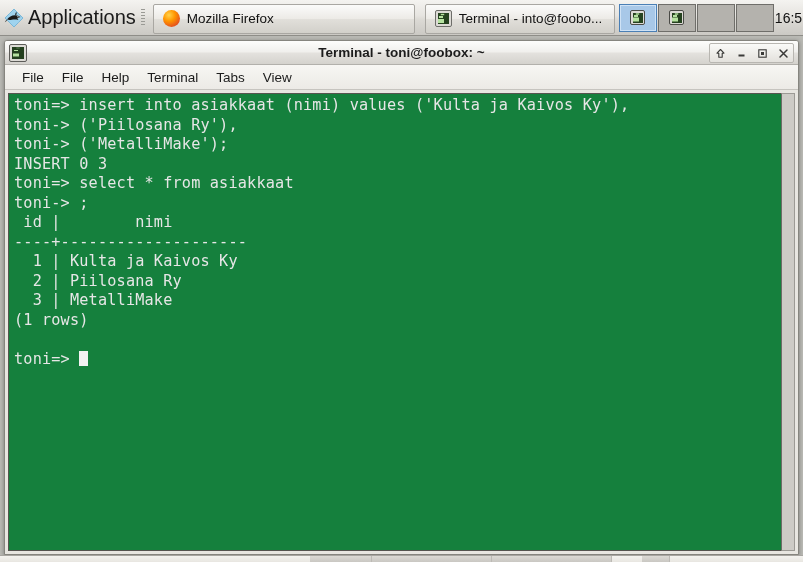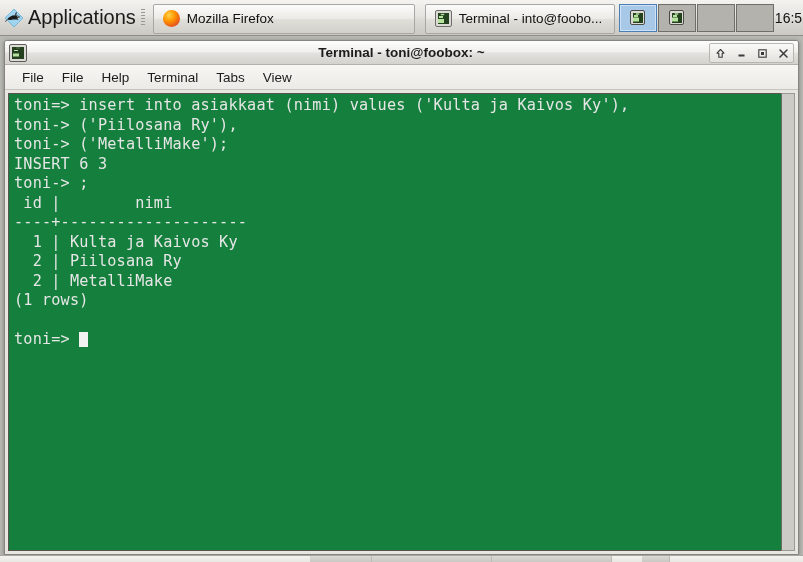--- a/index.html
+++ b/index.html
@@ -253,27 +253,28 @@
       <span class="menu-item">Terminal</span>
       <span class="menu-item">Tabs</span>
       <span class="menu-item">View</span>
     </div>
 
     <div class="term-wrap">
       <div class="term-screen" id="term-screen">
           <div class="term-line">toni=&gt; insert into asiakkaat (nimi) values ('Kulta ja Kaivos Ky'),</div>
           <div class="term-line">toni-&gt; ('Piilosana Ry'),</div>
           <div class="term-line">toni-&gt; ('MetalliMake');</div>
-          <div class="term-line">INSERT 6 3</div>
+          <div class="term-line">INSERT 0 3</div>
+          <div class="term-line">toni=&gt; select * from asiakkaat</div>
           <div class="term-line">toni-&gt; ;</div>
           <div class="term-line"> id |        nimi</div>
           <div class="term-line">----+--------------------</div>
           <div class="term-line">  1 | Kulta ja Kaivos Ky</div>
           <div class="term-line">  2 | Piilosana Ry</div>
-          <div class="term-line">  2 | MetalliMake</div>
+          <div class="term-line">  3 | MetalliMake</div>
           <div class="term-line">(1 rows)</div>
           <div class="term-line">&nbsp;</div>
           <div class="term-line"><span>toni=&gt; </span><span class="cursor-block"></span></div>
         </div>
       <div class="term-scrollbar"></div>
     </div>
   </div>
 
   <div id="bottom-dock">
     <div class="dock-gap" style="width:310px"></div>

